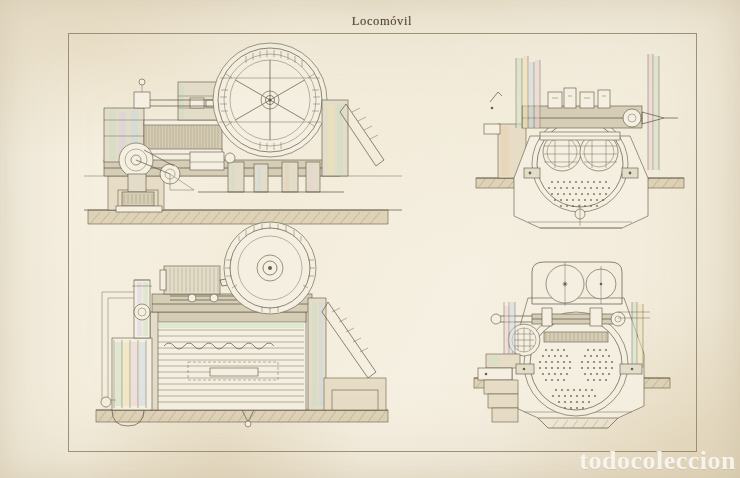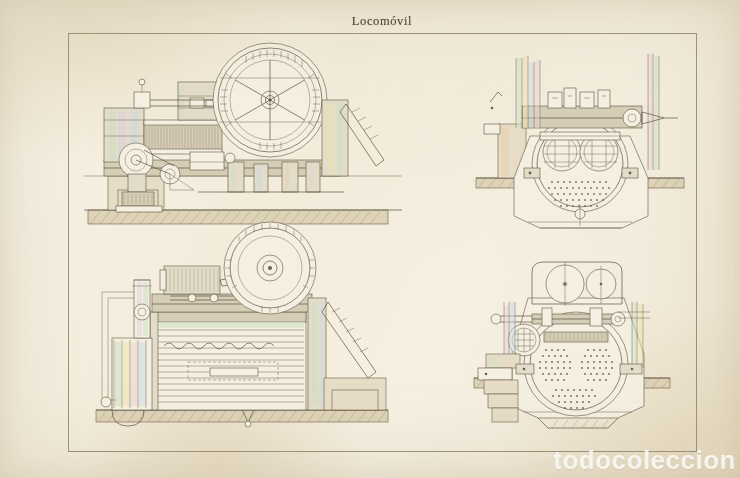--- a/index.html
+++ b/index.html
@@ -69,21 +69,21 @@
     color: #554938;
     font-variant: small-caps;
     white-space: nowrap;
   }
 
   
   #watermark {
     position: absolute;
     right: 4px;
     bottom: 2px;
-    font-family: Liberation Sans, sans-serif;
+    font-family: Liberation Serif, serif;
     font-weight: bold;
     font-size: 26px;
     letter-spacing: .5px;
     color: rgba(255,255,255,.80);
     text-shadow: 0 1px 0 rgba(190,172,140,.35);
     pointer-events: none;
     user-select: none;
   }
 
   

